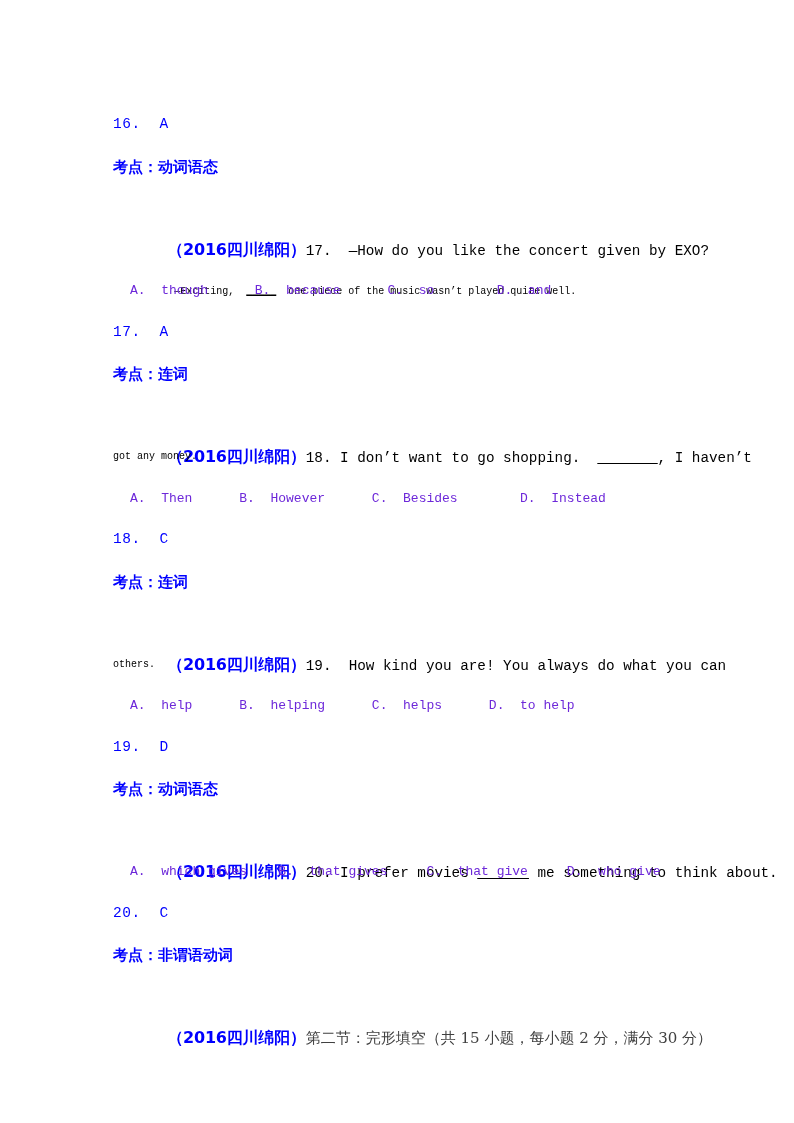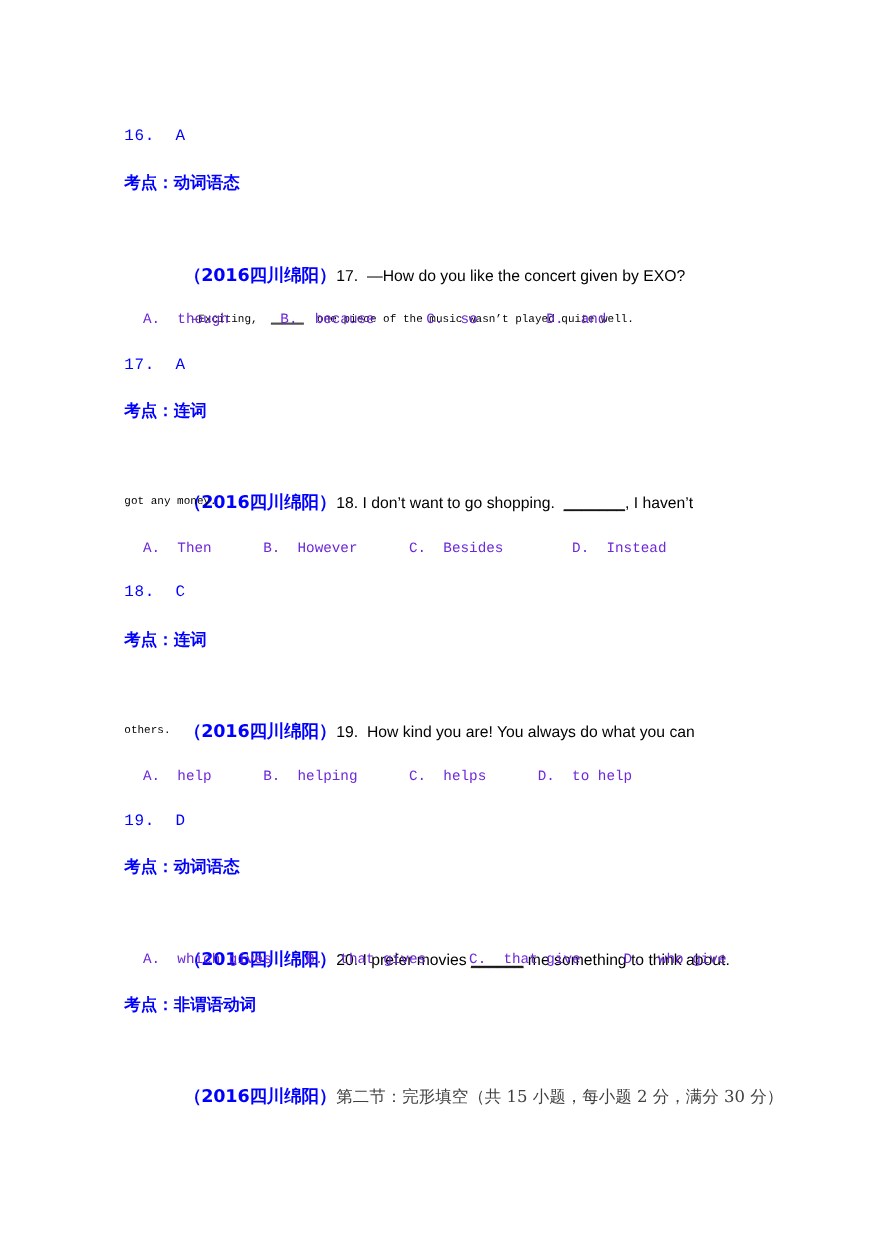--- a/index.html
+++ b/index.html
@@ -68,21 +68,21 @@
 
   .src-tag {
     color: #0000ff;
     font-weight: bold;
     font-family: "DejaVu Sans", "Liberation Sans", sans-serif;
     font-size: 16px;
     letter-spacing: -0.2px;
   }
 
   .qbody {
-    font-family: Liberation Sans, sans-serif;
+    font-family: Liberation Mono, monospace;
     font-size: 14.3px;
     color: #000000;
   }
 
   
   .cont {
     font-family: "Liberation Mono", "DejaVu Sans Mono", monospace;
     font-size: 10px;
     color: #000000;
     white-space: pre;
@@ -163,20 +163,21 @@
     <div class="line answer-line">19.  D</div>
 
     <div class="line kaodian-line">考点：动词语态</div>
 
     <div class="line q-line">
       <span class="src-tag hang2">（2016四川绵阳）</span><span class="qbody">20. I prefer movies</span><span class="qbody"> </span><span class="qbody blank-u">______</span><span class="qbody"> </span><span class="qbody">me something to think about.</span>
     </div>
 
     <div class="line opts">A.  which gives    B.  that gives     C.  that give     D.  who give</div>
 
+    <div class="line answer-line">20.  C</div>
 
     <div class="line kaodian-line">考点：非谓语动词</div>
 
     <div class="line q-line">
       <span class="src-tag hang2">（2016四川绵阳）</span><span class="cn-serif">第二节：完形填空（共 15 小题，每小题 2 分，满分 30 分）</span>
     </div>
 
   </div>
 </div>
 

